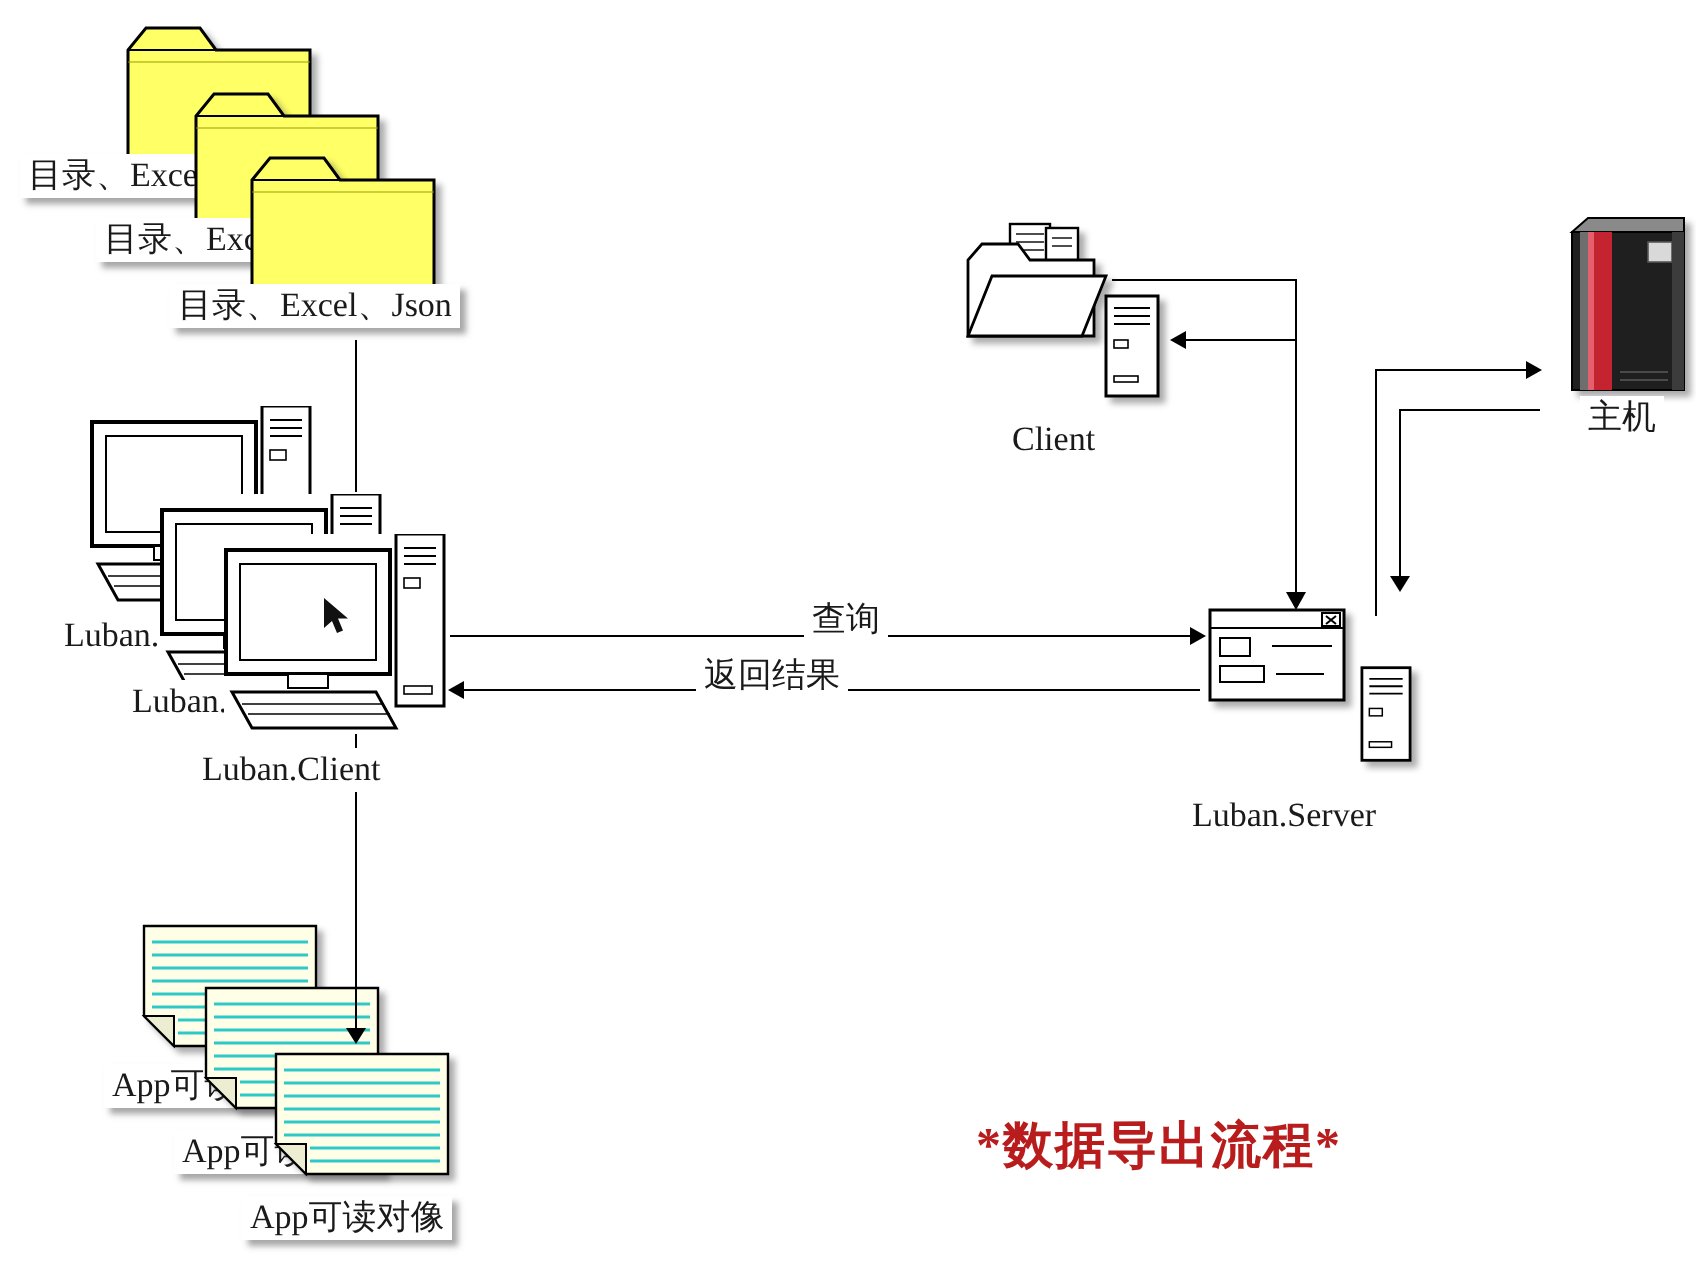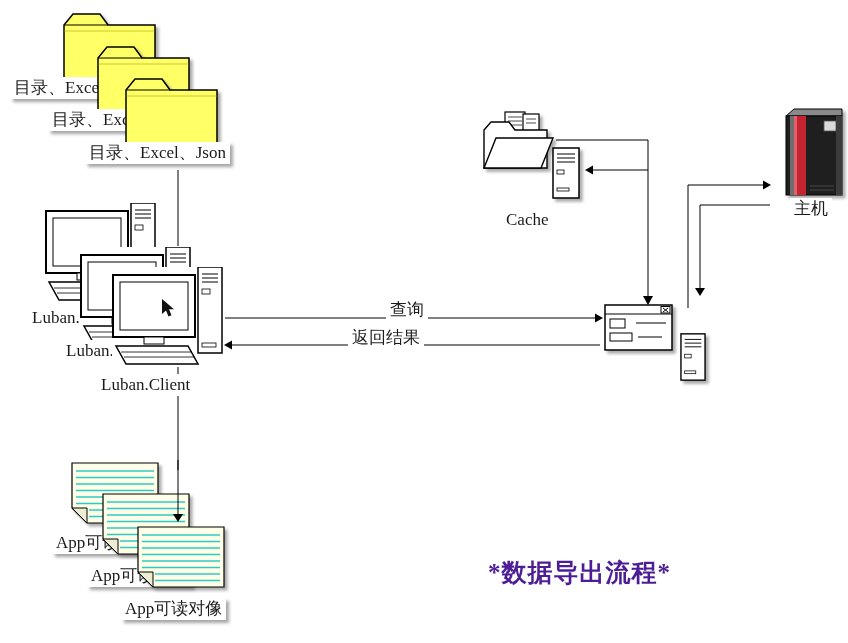--- a/index.html
+++ b/index.html
@@ -12,21 +12,21 @@
   .shadowed { filter: drop-shadow(3px 3px 1.5px rgba(70,70,70,0.45)); }
   .lbl {
     position:absolute; white-space:nowrap; font-size:17px; line-height:22px;
     color:#1a1a1a; background:#ffffff; padding:0 4px;
   }
   .boxed { box-shadow:3px 3px 3px rgba(80,80,80,0.5); }
   .conn { position:absolute; left:0; top:0; pointer-events:none; }
   .conn line, .conn polyline { stroke:#000; stroke-width:1; fill:none; }
   .conn polygon { fill:#000; stroke:none; }
   .title {
-    position:absolute; font-size:25px; font-weight:bold; color:#4c1d95;
+    position:absolute; font-size:25px; font-weight:bold; color:#b91c1c;
     white-space:nowrap; letter-spacing:1px;
   }
 </style>
 </head>
 <body>
 
 <div id="canvas">
 
   <svg style="position:absolute;width:0;height:0" aria-hidden="true">
     <defs>
@@ -168,33 +168,34 @@
     <path d="M50,32 L50,47 L54,43.5 L56.5,49.5 L59.5,48.2 L57,42.3 L62,42.2 Z" fill="#111"></path>
   </svg>
   <div class="lbl" style="left:97px; top:374px; z-index:7">Luban.Client</div>
 
   <svg class="icon shadowed" style="left:481px; top:110px; z-index:2" width="74" height="60">
       <use href="#sym-cachefolder"></use>
     </svg>
   <svg class="icon shadowed" style="left:551px; top:146px; z-index:2" width="30" height="54">
       <use href="#sym-tower"></use>
     </svg>
-  <div class="lbl" style="left:502px; top:209px; z-index:3">Cache</div>
+  <div class="lbl" style="left:502px; top:209px; z-index:3">Client</div>
 
   <svg class="icon shadowed" style="left:782px; top:106px; z-index:2" width="64" height="92">
       <use href="#sym-host"></use>
     </svg>
   <div class="lbl" style="left:790px; top:198px; z-index:3">主机</div>
 
   <svg class="icon shadowed" style="left:604px; top:304px; z-index:2" width="70" height="48">
       <use href="#sym-window"></use>
     </svg>
   <svg class="icon shadowed" style="left:679px; top:332px; z-index:2" width="28" height="50">
       <use href="#sym-tower"></use>
     </svg>
+  <div class="lbl" style="left:592px; top:397px; z-index:3">Luban.Server</div>
 
   <svg class="icon shadowed" style="left:70px; top:461px; z-index:2" width="90" height="64">
       <use href="#sym-doc"></use>
     </svg>
   <div class="lbl boxed" style="left:52px; top:532px; z-index:3">App可读对像</div>
   <svg class="icon shadowed" style="left:101px; top:492px; z-index:4" width="90" height="64">
       <use href="#sym-doc"></use>
     </svg>
   <div class="lbl boxed" style="left:87px; top:565px; z-index:5">App可读对像</div>
   <svg class="icon shadowed" style="left:136px; top:525px; z-index:6" width="90" height="64">
@@ -210,18 +211,18 @@
     <g>
       <line x1="600" y1="345" x2="231" y2="345"></line>
       <polygon points="232,340.5 232,349.5 224,345"></polygon>
     </g>
     <g>
       <line x1="178" y1="460" x2="178" y2="515"></line>
       <polygon points="173,514 183,514 178,522"></polygon>
     </g>
   </svg>
 
-  <div class="lbl" style="left:386px; top:299px; z-index:9">查询</div>
+  <div class="lbl" style="left:402px; top:299px; z-index:9">查询</div>
   <div class="lbl" style="left:348px; top:327px; z-index:9">返回结果</div>
 
   <div class="title" style="left:488px; top:556px; z-index:2">*数据导出流程*</div>
 
 </div>
 
 </body></html>

